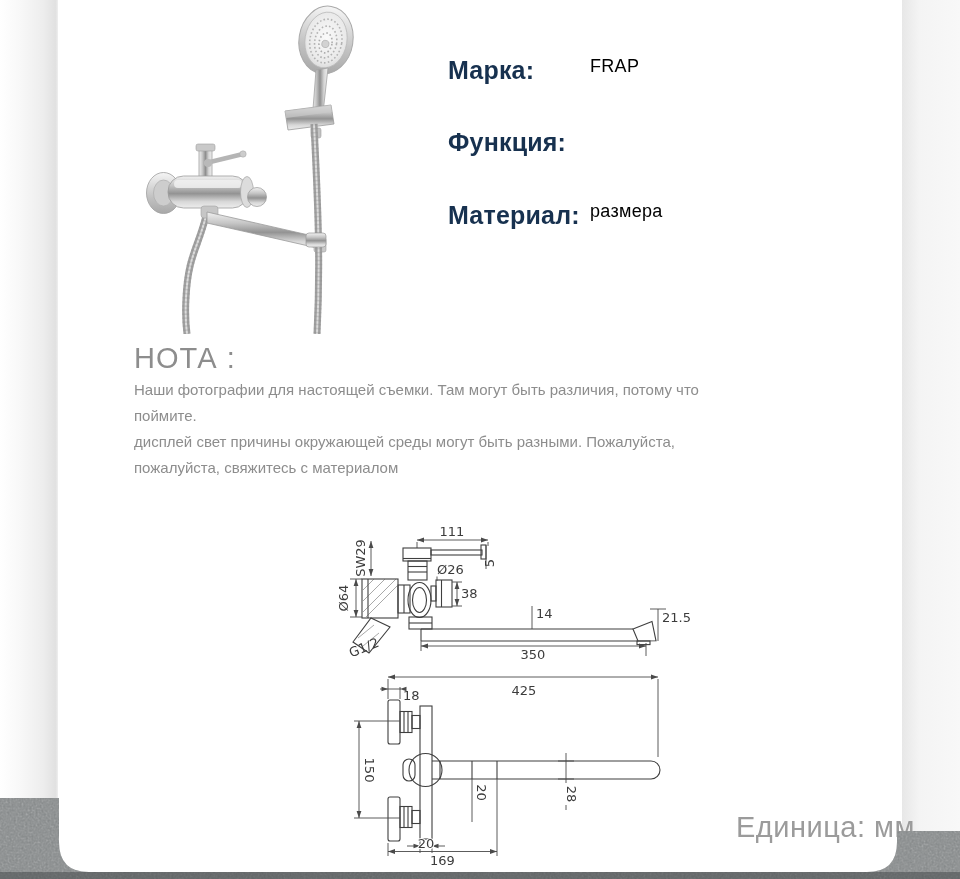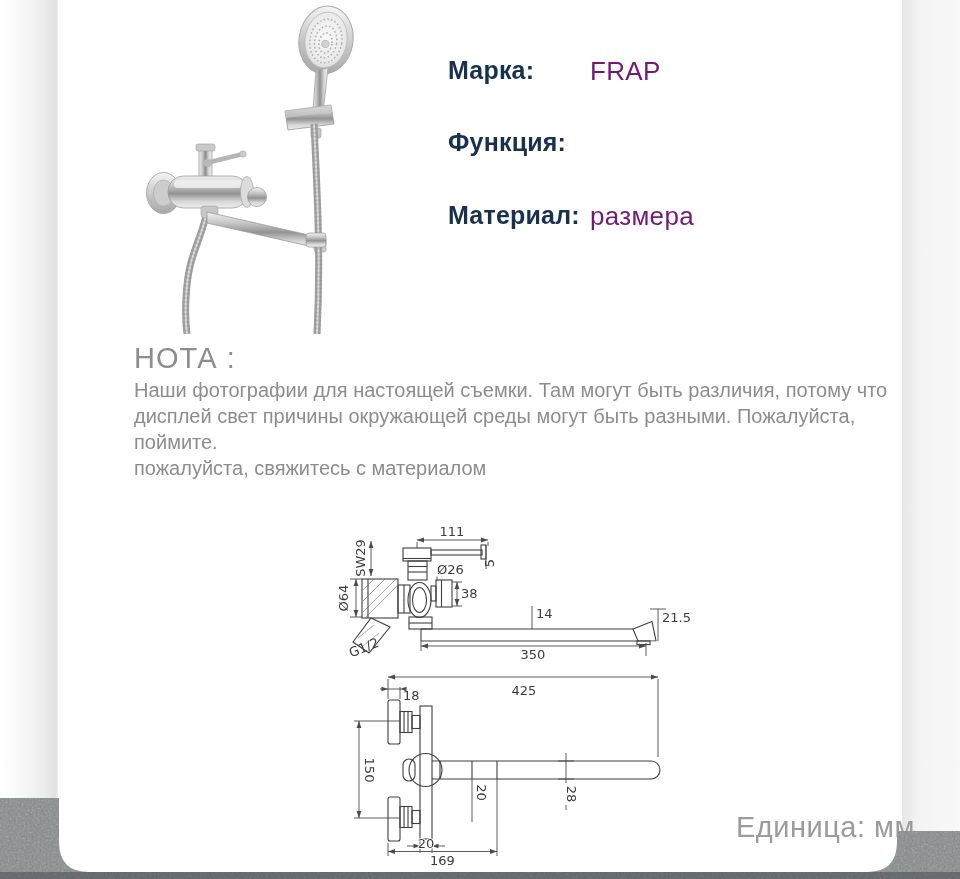--- a/index.html
+++ b/index.html
@@ -5,23 +5,23 @@
   html,body{margin:0;padding:0;}
   body{font-family:"Liberation Sans",sans-serif;background:#ffffff;}
   .page{position:relative;width:960px;height:879px;overflow:hidden;background:#ffffff;}
   .abs{position:absolute;}
   .edge-left{left:0;top:0;width:58px;height:879px;
     background:linear-gradient(90deg,#ffffff 0%,#f8f8f8 35%,#ededed 75%,#e1e1e1 96%,#efefef 100%);}
   .edge-right{left:902px;top:0;width:58px;height:879px;
     background:linear-gradient(90deg,#e7e7e7 0%,#f4f4f4 30%,#f8f8f8 100%);}
   .spec-row{left:448px;display:flex;align-items:flex-start;}
   .spec-label{display:inline-block;width:142px;font-size:25px;font-weight:600;color:#17314f;letter-spacing:0.2px;}
-  .spec-value{font-size:26px;color:#701a75;letter-spacing:0.3px;white-space:nowrap;}
+  .spec-value{font-size:18px;color:#000000;letter-spacing:0.3px;white-space:nowrap;}
   .note-heading{left:134px;top:342px;font-size:29px;color:#8d8d8d;letter-spacing:1px;}
-  .note-body{left:134px;top:377px;font-size:20px;color:#8d8d8d;line-height:26px;}
+  .note-body{left:134px;top:377px;font-size:15px;color:#8d8d8d;line-height:26px;}
   .note-line{white-space:nowrap;}
   .unit-label{left:688px;top:811px;font-size:29px;color:#9b9b9b;letter-spacing:0.5px;margin-left:48px;}
   svg text{font-family:"DejaVu Sans",sans-serif;fill:#3c3c3c;font-size:13px;}
   .dimline{stroke:#4a4a4a;stroke-width:0.9;fill:none;}
   .objline{stroke:#3f3f3f;stroke-width:1.1;fill:none;}
   .hatch{stroke:#555;stroke-width:0.6;fill:none;opacity:0.85;}
   .arr{fill:#4a4a4a;stroke:none;}
 </style>
 </head>
 <body>
@@ -118,22 +118,22 @@
     </div>
     <div class="abs spec-row" style="top:201px;">
       <span class="spec-label">Материал:</span>
       <span class="spec-value">размера</span>
     </div>
   </div>
 
   <div class="abs note-heading">НОТА :</div>
   <div class="abs note-body">
     <div class="note-line">Наши фотографии для настоящей съемки. Там могут быть различия, потому что</div>
+    <div class="note-line">поймите.</div>
     <div class="note-line">дисплей свет причины окружающей среды могут быть разными. Пожалуйста,</div>
-    <div class="note-line">поймите.</div>
     <div class="note-line">пожалуйста, свяжитесь с материалом</div>
   </div>
 
   <svg class="abs" style="left:330px;top:515px;" width="370" height="165" viewBox="330 515 370 165">
 
     <line class="dimline" x1="417" y1="540" x2="488" y2="540"></line>
     <polygon class="arr" points="417,540 424,537.6 424,542.4"></polygon>
     <polygon class="arr" points="488,540 481,537.6 481,542.4"></polygon>
     <line class="dimline" x1="417" y1="542" x2="417" y2="548"></line>
     <line class="dimline" x1="488" y1="542" x2="488" y2="546"></line>

